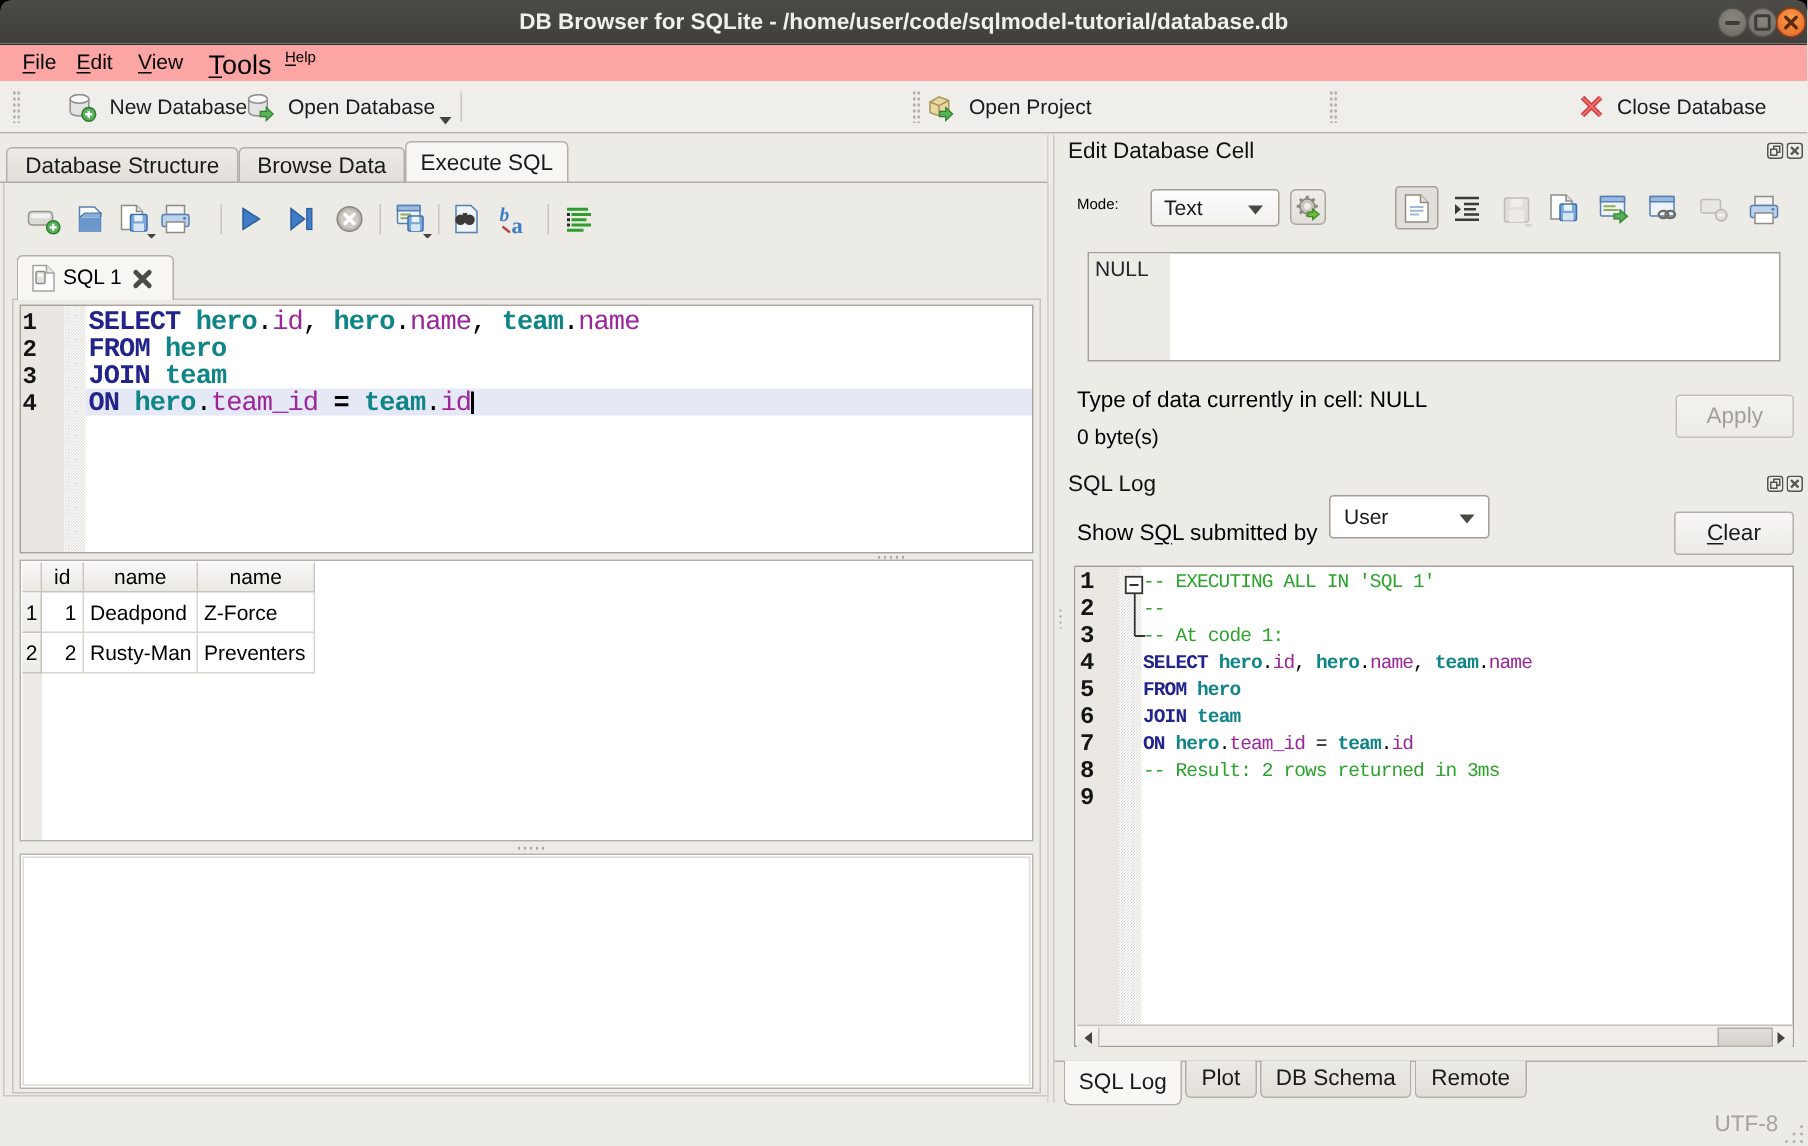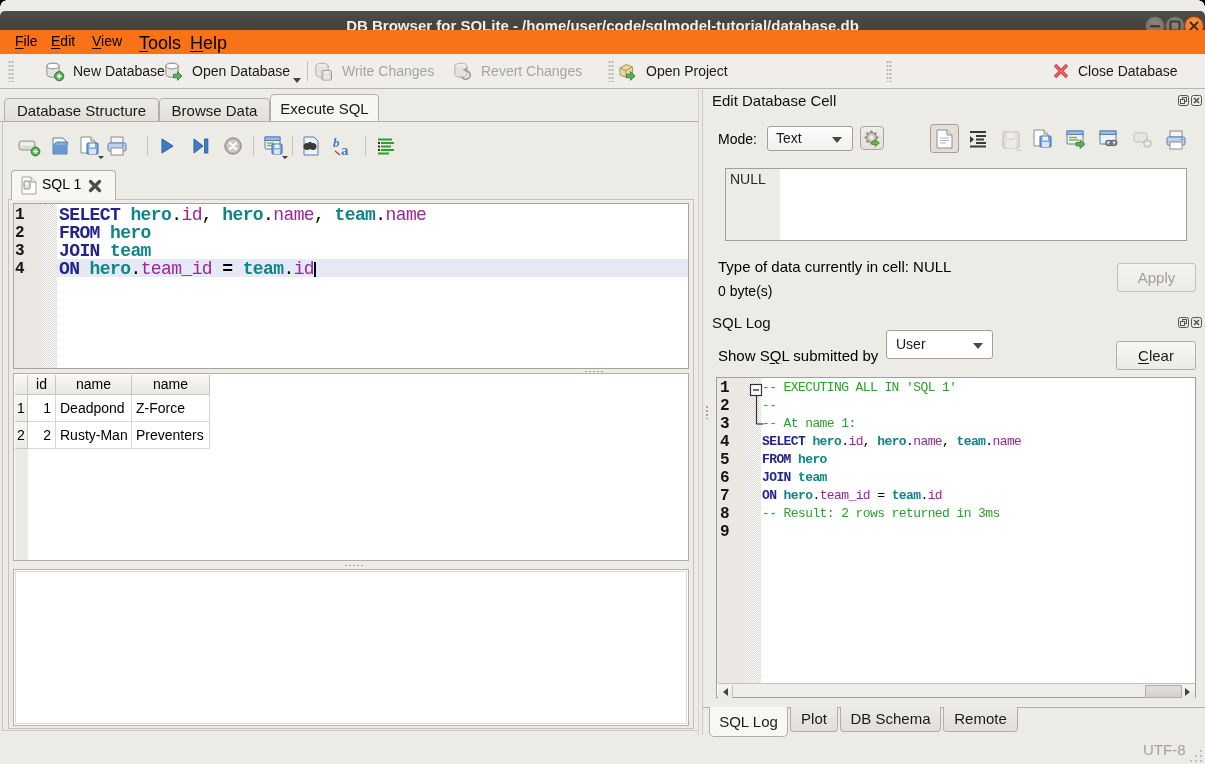--- a/index.html
+++ b/index.html
@@ -3,29 +3,29 @@
 <meta charset="utf-8">
 <style>
 * { margin:0; padding:0; box-sizing:border-box; }
 html,body { width:1205px; height:764px; overflow:hidden; }
 body { font-family:"Liberation Sans", sans-serif; background:#edebe6; position:relative; }
 .abs { position:absolute; }
 .mono { font-family:"Liberation Mono", monospace; }
 
 #titlebar { left:0; top:0; width:1205px; height:30px;
   background:linear-gradient(#4c4b45,#454440 55%,#403f3a);
-  border-bottom:1px solid #2c2b28; border-radius:5px 5px 0 0;margin-top:11px; }
+  border-bottom:1px solid #2c2b28; border-radius:5px 5px 0 0; }
 #cornL, #cornR { position:absolute; top:0; width:7px; height:7px; z-index:5; }
 #cornL { left:0; background:radial-gradient(circle at 7px 7px, transparent 6.5px, #000 7px); }
 #cornR { right:0; background:radial-gradient(circle at 0px 7px, transparent 6.5px, #000 7px); }
 #titletext { width:100%; text-align:center; line-height:30px; color:#f0efec;
   font-size:15px; font-weight:bold; }
 .winbtn { top:5px; width:20px; height:20px; border-radius:10px; }
 
-#menubar { left:0; top:30px; width:1205px; height:24px; background:#f97316; }
+#menubar { left:0; top:30px; width:1205px; height:24px; background:#fca5a5; }
 .mn { text-decoration:underline; text-underline-offset:2px; }
 
 #toolbar { left:0; top:54px; width:1205px; height:35px; background:#f0eeea;
   border-bottom:1px solid #b9b5ae; }
 .tbitem { position:absolute; top:0; height:34px; font-size:14px; color:#1a1a1a; display:flex; align-items:center; }
 .tbitem.dis { color:#a7a49e; }
 .tbsep { position:absolute; top:7px; width:1px; height:20px; background:#c8c4bd; }
 .tbhandle { position:absolute; top:6px; width:6px; height:22px;
   background-image:radial-gradient(circle, #b5b1aa 1px, transparent 1.2px);
   background-size:3px 4px; }
@@ -78,21 +78,21 @@
         <path d="M5.5 5.5 L12.5 12.5 M12.5 5.5 L5.5 12.5" stroke="#5e2808" stroke-width="2.2" stroke-linecap="round"></path>
       </svg>
   </div>
 </div>
 
 <div class="abs" id="menubar">
   <span class="abs" style="left:15px; top:3px; font-size:14px;"><span class="mn">F</span>ile</span>
   <span class="abs" style="left:51px; top:3px; font-size:14px;"><span class="mn">E</span>dit</span>
   <span class="abs" style="left:92px; top:3px; font-size:14px;"><span class="mn">V</span>iew</span>
   <span class="abs" style="left:139px; top:3px; font-size:18px;"><span class="mn">T</span>ools</span>
-  <span class="abs" style="left:190px; top:3px; font-size:18px;"><span class="mn">H</span>elp</span>
+  <span class="abs" style="left:190px; top:3px; font-size:10px;"><span class="mn">H</span>elp</span>
 </div>
 
 <div class="abs" id="toolbar">
   <div class="tbhandle" style="left:8px;"></div>
   <div class="tbitem" style="left:44px;">
       <svg width="21" height="21" viewBox="0 0 21 21">
     <ellipse cx="9" cy="5" rx="6.2" ry="2.8" fill="#fafafa" stroke="#8f8f8f"></ellipse>
     <path d="M2.8 5 v8.5 a6.2 2.8 0 0 0 12.4 0 v-8.5" fill="#e3e3e3" stroke="#8f8f8f"></path>
     <ellipse cx="9" cy="5" rx="6.2" ry="2.8" fill="#fcfcfc" stroke="#8f8f8f"></ellipse>
     <circle cx="15.2" cy="15.2" r="4.6" fill="#58b058" stroke="#2e7d2e"></circle>
@@ -104,39 +104,20 @@
       <svg width="21" height="21" viewBox="0 0 21 21">
     <ellipse cx="9" cy="5" rx="6.2" ry="2.8" fill="#fafafa" stroke="#8f8f8f"></ellipse>
     <path d="M2.8 5 v8.5 a6.2 2.8 0 0 0 12.4 0 v-8.5" fill="#e3e3e3" stroke="#8f8f8f"></path>
     <ellipse cx="9" cy="5" rx="6.2" ry="2.8" fill="#fcfcfc" stroke="#8f8f8f"></ellipse>
     <path d="M10.5 13.2 h4 v-2.6 l4.6 4.4 -4.6 4.4 v-2.6 h-4 z" fill="#58b058" stroke="#2e7d2e" stroke-width="0.8"></path>
   </svg>
       <span style="margin-left:8px;">Open Database</span>
     </div>
   <div class="abs" style="left:293px; top:24px; width:0; height:0; border-left:4px solid transparent; border-right:4px solid transparent; border-top:5px solid #45433f;"></div>
   <div class="tbsep" style="left:307px;"></div>
-  <div class="tbitem dis" style="left:313px;">
-      <svg width="21" height="21" viewBox="0 0 21 21" opacity="0.8">
-    <ellipse cx="9" cy="5" rx="6.2" ry="2.8" fill="#efeeec" stroke="#a39f98"></ellipse>
-    <path d="M2.8 5 v8.5 a6.2 2.8 0 0 0 12.4 0 v-8.5" fill="#e3e1dd" stroke="#a39f98"></path>
-    <rect x="9" y="9.5" width="9.5" height="9.5" rx="1" fill="#d6d4cf" stroke="#8f8c85"></rect>
-    <rect x="11.5" y="10" width="4.5" height="3.2" fill="#f2f1ef"></rect>
-    <rect x="11" y="14.5" width="5.5" height="4" fill="#eceae7"></rect>
-  </svg>
-      <span style="margin-left:8px;">Write Changes</span>
-    </div>
-  <div class="tbitem dis" style="left:452px;">
-      <svg width="21" height="21" viewBox="0 0 21 21" opacity="0.8">
-    <ellipse cx="9" cy="5" rx="6.2" ry="2.8" fill="#efeeec" stroke="#a39f98"></ellipse>
-    <path d="M2.8 5 v8.5 a6.2 2.8 0 0 0 12.4 0 v-8.5" fill="#e3e1dd" stroke="#a39f98"></path>
-    <path d="M9.5 15.5 a4.5 4 0 1 0 4-5.5" fill="none" stroke="#8f8c85" stroke-width="1.7"></path>
-    <path d="M15.5 6.5 l-1 4.5 -4-2.5 z" fill="#8f8c85"></path>
-  </svg>
-      <span style="margin-left:8px;">Revert Changes</span>
-    </div>
   <div class="tbhandle" style="left:608px;"></div>
   <div class="tbitem" style="left:617px;">
       <svg width="21" height="21" viewBox="0 0 21 21">
     <path d="M3 7 l6-3.5 6.5 2.5 v7 l-6 3.5 -6.5 -2.5 z" fill="#e8d9a0" stroke="#a8955a"></path>
     <path d="M3 7 l6 2.5 6.5-3.5" fill="none" stroke="#a8955a"></path>
     <path d="M9 9.5 v7" fill="none" stroke="#a8955a"></path>
     <path d="M9.5 13.2 h4 v-2.6 l4.6 4.4 -4.6 4.4 v-2.6 h-4 z" fill="#58b058" stroke="#2e7d2e" stroke-width="0.8"></path>
   </svg>
       <span style="margin-left:8px;">Open Project</span>
     </div>
@@ -284,21 +265,21 @@
   <div class="abs" style="left:712px; top:92px; font-size:15px; color:#111;">Edit Database Cell</div>
   <svg class="abs" style="left:1178px; top:95px;" width="11" height="11" viewBox="0 0 11 11">
       <rect x="0.5" y="0.5" width="10" height="10" rx="2" fill="none" stroke="#55534e"></rect>
       <rect x="4.5" y="2.5" width="4" height="4" fill="none" stroke="#55534e"></rect>
       <rect x="2.5" y="4.5" width="4" height="4" fill="#f0eeea" stroke="#55534e"></rect>
     </svg>
   <svg class="abs" style="left:1191px; top:95px;" width="11" height="11" viewBox="0 0 11 11">
       <rect x="0.5" y="0.5" width="10" height="10" rx="2" fill="none" stroke="#55534e"></rect>
       <path d="M3 3 l5 5 M8 3 l-5 5" stroke="#55534e" stroke-width="1.6"></path>
     </svg>
-  <div class="abs" style="left:718px; top:131px; font-size:14px;">Mode:</div>
+  <div class="abs" style="left:718px; top:131px; font-size:10px;">Mode:</div>
   <div class="combo" style="left:767px; top:126px; width:86px; height:25px; background:linear-gradient(#fdfdfc,#f2f0ed);">
     <span style="position:absolute; left:8px; top:3px; font-size:14px;">Text</span>
     <span class="arrow" style="right:10px;"></span>
   </div>
   <div class="abs" style="left:860px; top:126px; width:24px; height:24px; border:1px solid #aaa69f; border-radius:4px; background:linear-gradient(#f0eeeb,#e2dfda);">
     <svg style="position:absolute; left:2px; top:2px;" width="19" height="19" viewBox="0 0 19 19">
       <circle cx="8.5" cy="8.5" r="5" fill="#c9c6c0" stroke="#8a877f"></circle>
       <g stroke="#8a877f" stroke-width="2">
           <path d="M8.5 1.5 v2.6 M8.5 12.9 v2.6 M1.5 8.5 h2.6 M12.9 8.5 h2.6 M3.6 3.6 l1.9 1.9 M11.4 11.4 l1.9 1.9 M13.3 3.6 L11.4 5.5 M5.5 11.4 l-1.9 1.9"></path>
         </g>
@@ -387,21 +368,21 @@
     <span class="arrow"></span>
   </div>
   <div class="btn" style="left:1116px; top:341px; width:80px; height:29px;"><span class="mn">C</span>lear</div>
 
   <div class="whitebox" id="logbox" style="left:716px; top:377px; width:480px; height:321px; border-color:#a39f98;">
     <div class="abs" style="left:0; top:0; width:29px; height:305px; background:#ebe8e4;"></div>
     <div class="abs checker" style="left:29px; top:0; width:15px; height:305px;"></div>
     <div class="abs mono" style="left:0; top:1px; width:24px; font-size:16px; font-weight:bold; color:#141414; padding-left:3px; line-height:18px;">1<br>2<br>3<br>4<br>5<br>6<br>7<br>8<br>9</div>
     <div class="abs mono" id="logcode" style="left:45px; top:1px; font-size:13px; letter-spacing:-0.6px; line-height:18px; white-space:pre;"><span class="cmt">-- EXECUTING ALL IN 'SQL 1'</span>
 <span class="cmt">--</span>
-<span class="cmt">-- At name 1:</span>
+<span class="cmt">-- At code 1:</span>
 <span class="kw">SELECT</span> <span class="tbl">hero</span>.<span class="fld">id</span>, <span class="tbl">hero</span>.<span class="fld">name</span>, <span class="tbl">team</span>.<span class="fld">name</span>
 <span class="kw">FROM</span> <span class="tbl">hero</span>
 <span class="kw">JOIN</span> <span class="tbl">team</span>
 <span class="kw">ON</span> <span class="tbl">hero</span>.<span class="fld">team_id</span> = <span class="tbl">team</span>.<span class="fld">id</span>
 <span class="cmt">-- Result: 2 rows returned in 3ms</span></div>
 
     <svg class="abs" style="left:31px; top:5px;" width="17" height="44" viewBox="0 0 17 44">
       <line x1="8.5" y1="12" x2="8.5" y2="41" stroke="#35332f" stroke-width="1.2"></line>
       <line x1="8.5" y1="41" x2="15.5" y2="41" stroke="#35332f" stroke-width="1.2"></line>
       <rect x="2.5" y="1.5" width="11" height="11" fill="#fff" stroke="#35332f" stroke-width="1.2"></rect>

